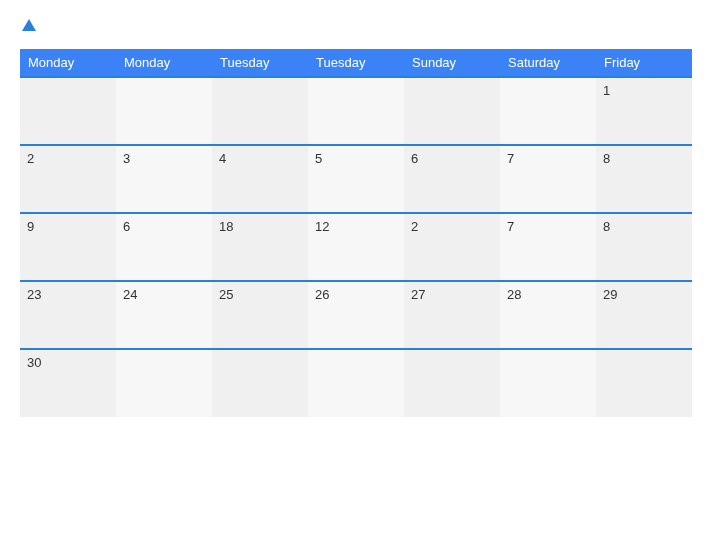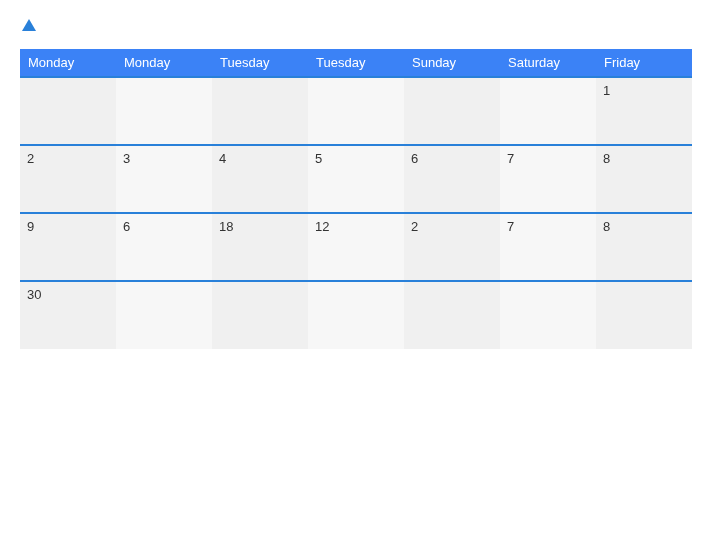--- a/index.html
+++ b/index.html
@@ -156,20 +156,29 @@
         </tr>
         <tr>
           <td><span class="day-number">9</span></td>
           <td><span class="day-number">6</span></td>
           <td><span class="day-number">18</span></td>
           <td><span class="day-number">12</span></td>
           <td><span class="day-number">2</span></td>
           <td><span class="day-number">7</span></td>
           <td><span class="day-number">8</span></td>
         </tr>
+        <tr>
+          <td><span class="day-number">23</span></td>
+          <td><span class="day-number">24</span></td>
+          <td><span class="day-number">25</span></td>
+          <td><span class="day-number">26</span></td>
+          <td><span class="day-number">27</span></td>
+          <td><span class="day-number">28</span></td>
+          <td><span class="day-number">29</span></td>
+        </tr>
         <tr class="last-row">
           <td><span class="day-number">30</span></td>
           <td></td>
           <td></td>
           <td></td>
           <td></td>
           <td></td>
           <td></td>
         </tr>
       </tbody>

